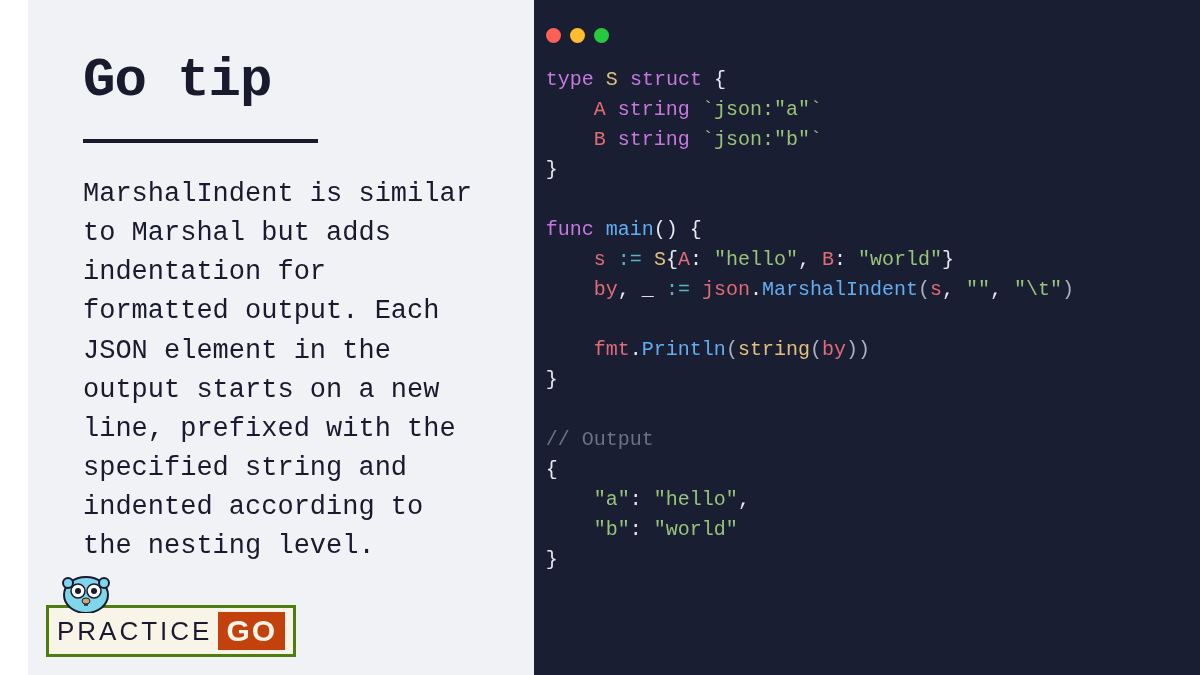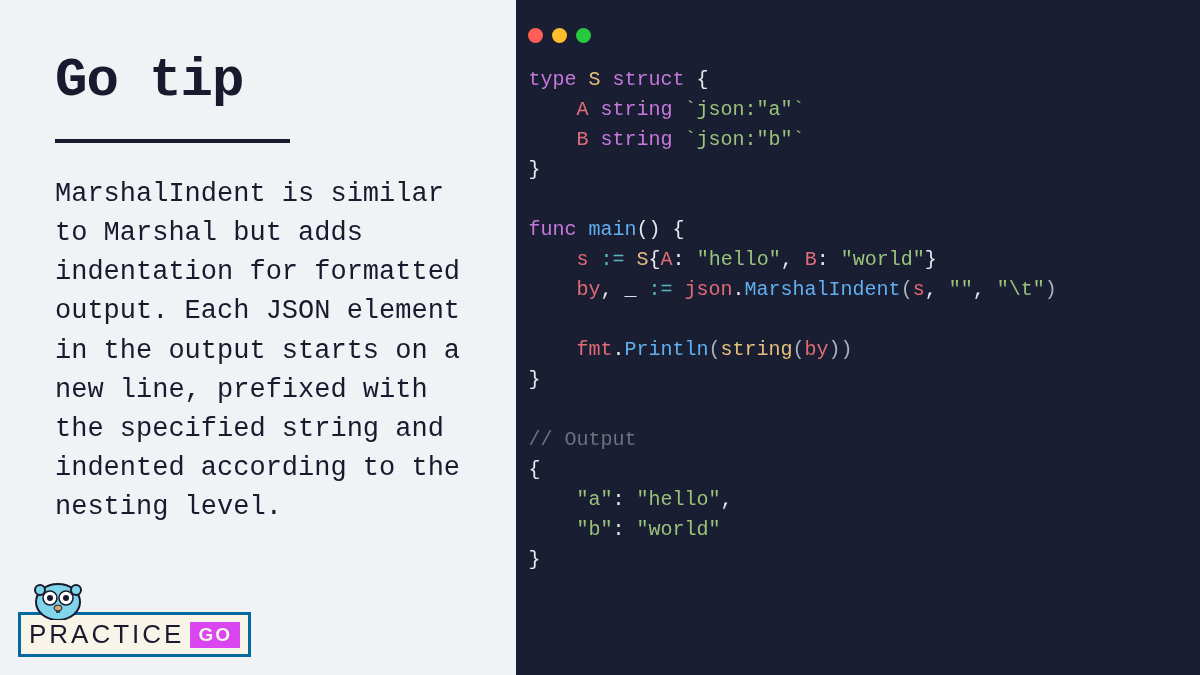--- a/index.html
+++ b/index.html
@@ -13,20 +13,21 @@
       height: 675px;
       display: flex;
       overflow: hidden;
     }
     .left-panel {
       width: 555px;
       height: 100%;
       background: #f1f2f6;
       padding: 50px 55px 30px 55px;
       position: relative;
+      margin-left: 28px;
     }
     .title {
       font-size: 54px;
       font-weight: bold;
       color: #1a1a2e;
       margin-bottom: 28px;
       letter-spacing: -1px;
     }
     .divider {
       width: 235px;
@@ -52,38 +53,38 @@
       width: 60px;
       height: 50px;
       margin-left: 10px;
       margin-bottom: -8px;
       position: relative;
       z-index: 2;
     }
     .logo-box {
       display: flex;
       align-items: center;
-      border: 3px solid #0369a1;
+      border: 3px solid #4d7c0f;
       background: #f8f4e8;
       padding: 4px 8px;
       justify-content: center;
     }
     .logo-practice {
       font-family: Arial, sans-serif;
       font-size: 26px;
       font-weight: 500;
       letter-spacing: 3px;
       color: #1a1a2e;
       margin-right: 6px;
     }
     .logo-go {
-      background: #d946ef;
+      background: #c2410c;
       color: #f8f4e8;
       font-family: Arial, sans-serif;
-      font-size: 19px;
+      font-size: 30px;
       font-weight: bold;
       letter-spacing: 2px;
       padding: 2px 8px;
     }
     .right-panel {
       width: 746px;
       height: 100%;
       background: #1a1e33;
       padding: 28px 12px;
       position: relative;

